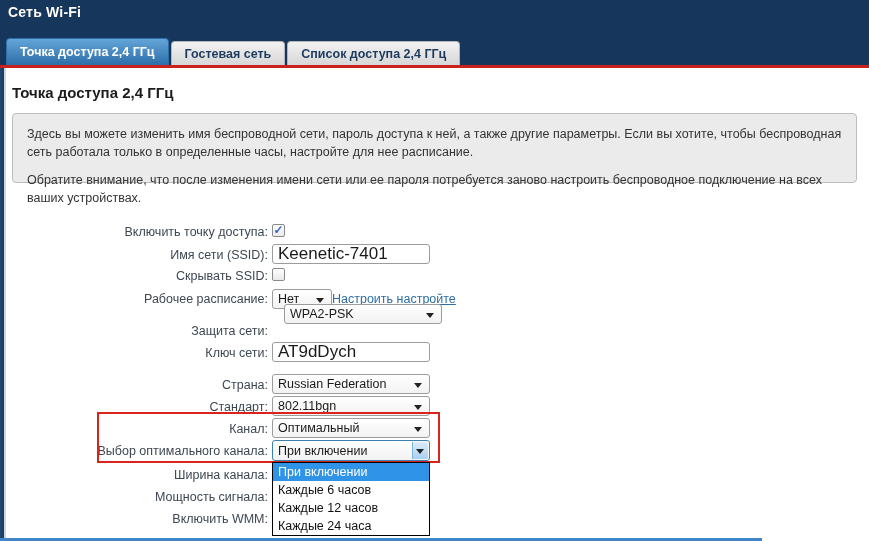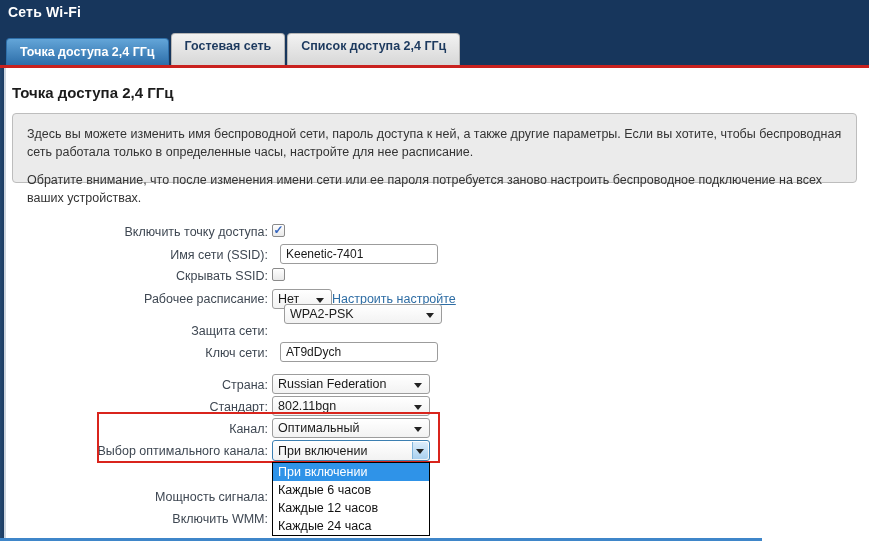--- a/index.html
+++ b/index.html
@@ -9,21 +9,21 @@
 
   
   .top-band { position:absolute; left:0; top:0; width:869px; height:65px;
     background:#17365c; }
   .app-title { position:absolute; left:8px; top:4px; color:#ffffff;
     font-size:14px; font-weight:bold; letter-spacing:.2px; }
 
   
   .tabs { position:absolute; left:6px; top:38px; height:27px;
     display:flex; align-items:flex-end; }
-  .tab { height:32px; line-height:24px; padding:0 13px; font-size:12.5px;
+  .tab { height:24px; line-height:24px; padding:0 13px; font-size:12.5px;
     font-weight:bold; color:#1d3a5f; cursor:pointer; white-space:nowrap;
     background:linear-gradient(#f2f2f2,#d7d7d7);
     border:1px solid #b5b5b5; border-bottom:none;
     border-radius:4px 4px 0 0; margin-right:2px; }
   .tab.active { height:27px; line-height:27px; color:#ffffff;
     background:linear-gradient(#63a5d8,#2d6ea9);
     border:1px solid #2d6ea9; border-bottom:none; }
 
   .red-rule { position:absolute; left:0; top:65px; width:869px; height:3px;
     background:#c9211e; }
@@ -47,23 +47,23 @@
   
   .form-label { position:absolute; left:0; width:268px; text-align:right;
     font-size:12.5px; color:#3e4752; white-space:nowrap; }
 
   .checkbox { position:absolute; left:272px; width:13px; height:13px;
     background:linear-gradient(#fefefe,#e9e9e9); border:1px solid #8a8a8a;
     border-radius:2px; cursor:pointer; text-align:center; }
   .checkbox .mark { display:block; color:#3464bd; font-size:12px;
     font-weight:bold; line-height:11px; }
 
-  .txt-input { position:absolute; left:280px; width:158px; height:20px;
+  .txt-input { position:absolute; left:272px; width:158px; height:20px;
     border:1px solid #9c9c9c; border-radius:3px; font-family:"Liberation Sans",sans-serif;
-    font-size:12px; color:#1a1a1a; padding:0 5px; background:#fff; }
+    font-size:17px; color:#1a1a1a; padding:0 5px; background:#fff; }
 
   .sel { position:absolute; left:272px; width:158px; height:20px;
     background:linear-gradient(#ffffff,#f2f2f2); border:1px solid #9c9c9c;
     border-radius:3px; font-size:12.5px; color:#1a1a1a; cursor:pointer;
     display:flex; align-items:center; padding-left:5px; }
   .sel .arrow { position:absolute; right:7px; top:8px; width:0; height:0;
     border-left:4px solid transparent; border-right:4px solid transparent;
     border-top:5px solid #222; }
   .sel.narrow { width:60px; }
   .sel.focused { border:1px solid #3c7fb1; height:21px; padding-right:18px; }
@@ -155,20 +155,21 @@
     <span class="arrow"></span>
   </div>
 
   <div class="form-label" style="top:444px;">Выбор оптимального канала:</div>
   <div class="sel focused" style="top:440px;">
     <span>При включении</span>
     <span class="btn"></span>
     <span class="arrow"></span>
   </div>
 
+  <div class="form-label" style="top:468px;">Ширина канала:</div>
   <div class="form-label" style="top:512px;">Включить WMM:</div>
   <div class="form-label" style="top:490px;">Мощность сигнала:</div>
 
   <div class="red-box"></div>
 
   <div class="listbox">
     <div class="opt selected">При включении</div>
     <div class="opt">Каждые 6 часов</div>
     <div class="opt">Каждые 12 часов</div>
     <div class="opt">Каждые 24 часа</div>

